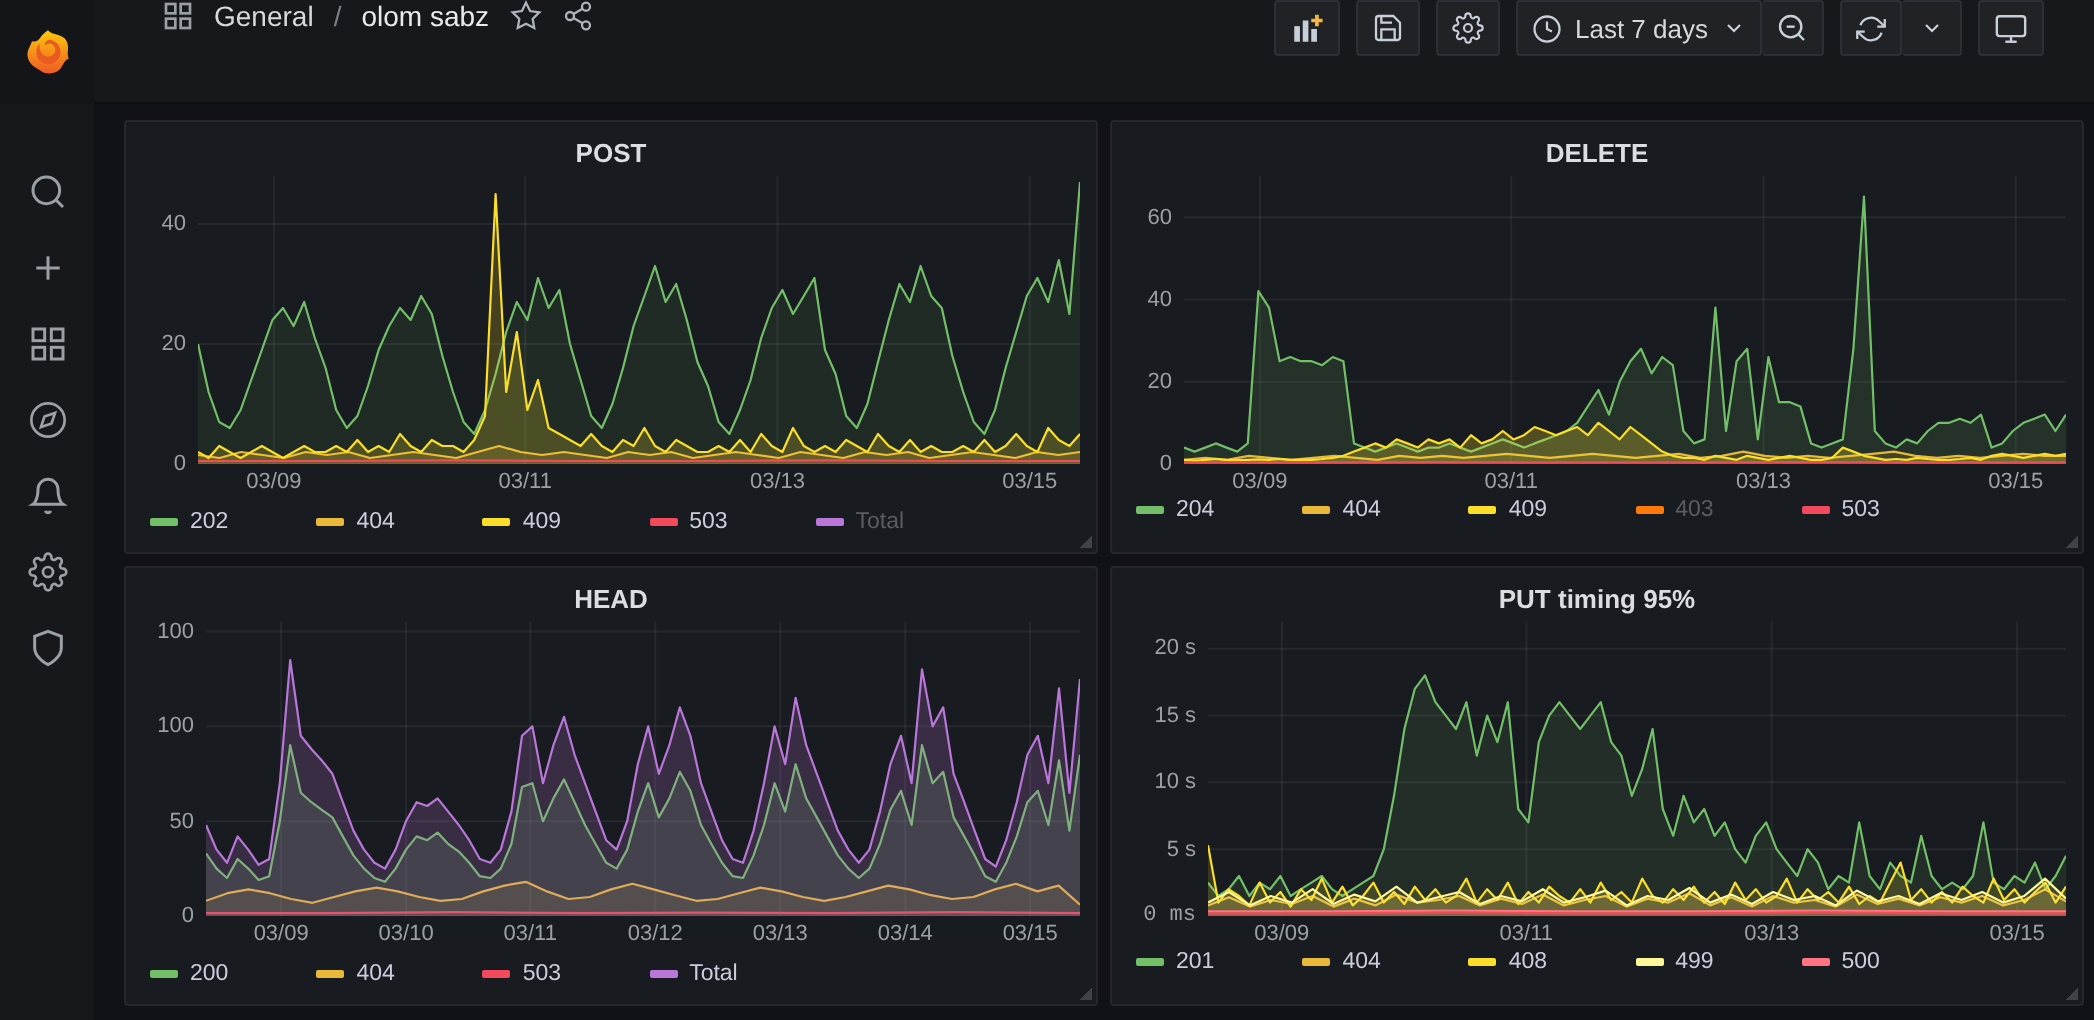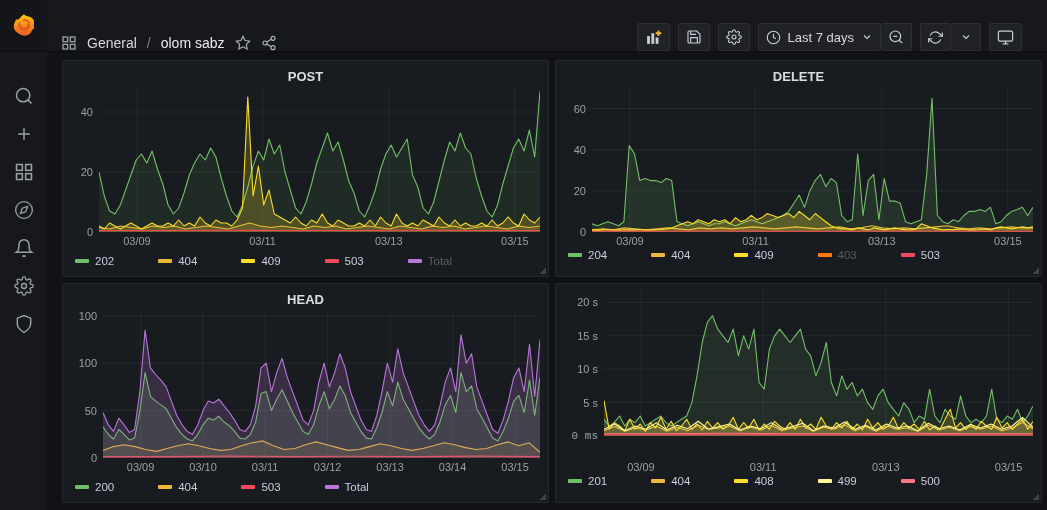--- a/index.html
+++ b/index.html
@@ -2,21 +2,21 @@
 <html><head>
 <meta charset="utf-8">
 <style>
   * { margin:0; padding:0; box-sizing:border-box; }
   html,body { width:1047px; height:510px; overflow:hidden; background:#111217;
     font-family:"Liberation Sans","DejaVu Sans",sans-serif; }
   svg { display:block; }
 
   
   .topnav { position:absolute; left:0; top:0; width:1047px; height:52px;
-    background:#17181c; border-bottom:1px solid #0d0e11; display:flex; align-items:flex-end; z-index:5; }
+    background:#17181c; border-bottom:1px solid #0d0e11; display:flex; align-items:flex-start; z-index:5;gap:20px; }
   .logo-cell { width:47px; height:52px; background:#141518; display:flex; align-items:center; justify-content:center; flex:none; }
   .crumbs { display:flex; align-items:center; gap:10px; padding-left:14px; }
   .crumbs .dash-icon { color:#9aa0a6; display:flex; }
   .crumb-section { color:#d8d9da; font-size:14px; }
   .crumb-sep { color:#7b8087; font-size:14px; }
   .crumb-title { color:#e9eaeb; font-size:14px; }
   .crumb-btn { color:#aeb4bc; display:flex; align-items:center; cursor:pointer; }
 
   .toolbar { margin-left:auto; display:flex; align-items:center; gap:8px; padding-right:25px; }
   .tb-btn { height:28px; min-width:30px; padding:0 7px; background:#202226; border:1px solid #2c3036;
@@ -403,20 +403,21 @@
         </span>
         <span class="legend-item">
           <i style="background: rgb(184, 119, 217);"></i>
           <span class="ll">Total</span>
         </span>
       </div>
     <div class="resize-handle"></div>
   </div>
 
   <div class="panel" style="left:508px; top:231px; width:487px; height:220px;">
+    <div class="panel-title">PUT timing 95%</div>
     <div class="chart-row">
       <div class="y-axis" style="width:40px;">
           <span style="top: 147px; font-family: Liberation Mono, monospace;">0 ms</span>
           <span style="top: 113.591px;">5 s</span>
           <span style="top: 80.1818px;">10 s</span>
           <span style="top: 46.7727px;">15 s</span>
           <span style="top: 13.3636px; margin-left: 15px;">20 s</span>
         </div>
       <div class="plot">
           <svg width="429" height="147">

